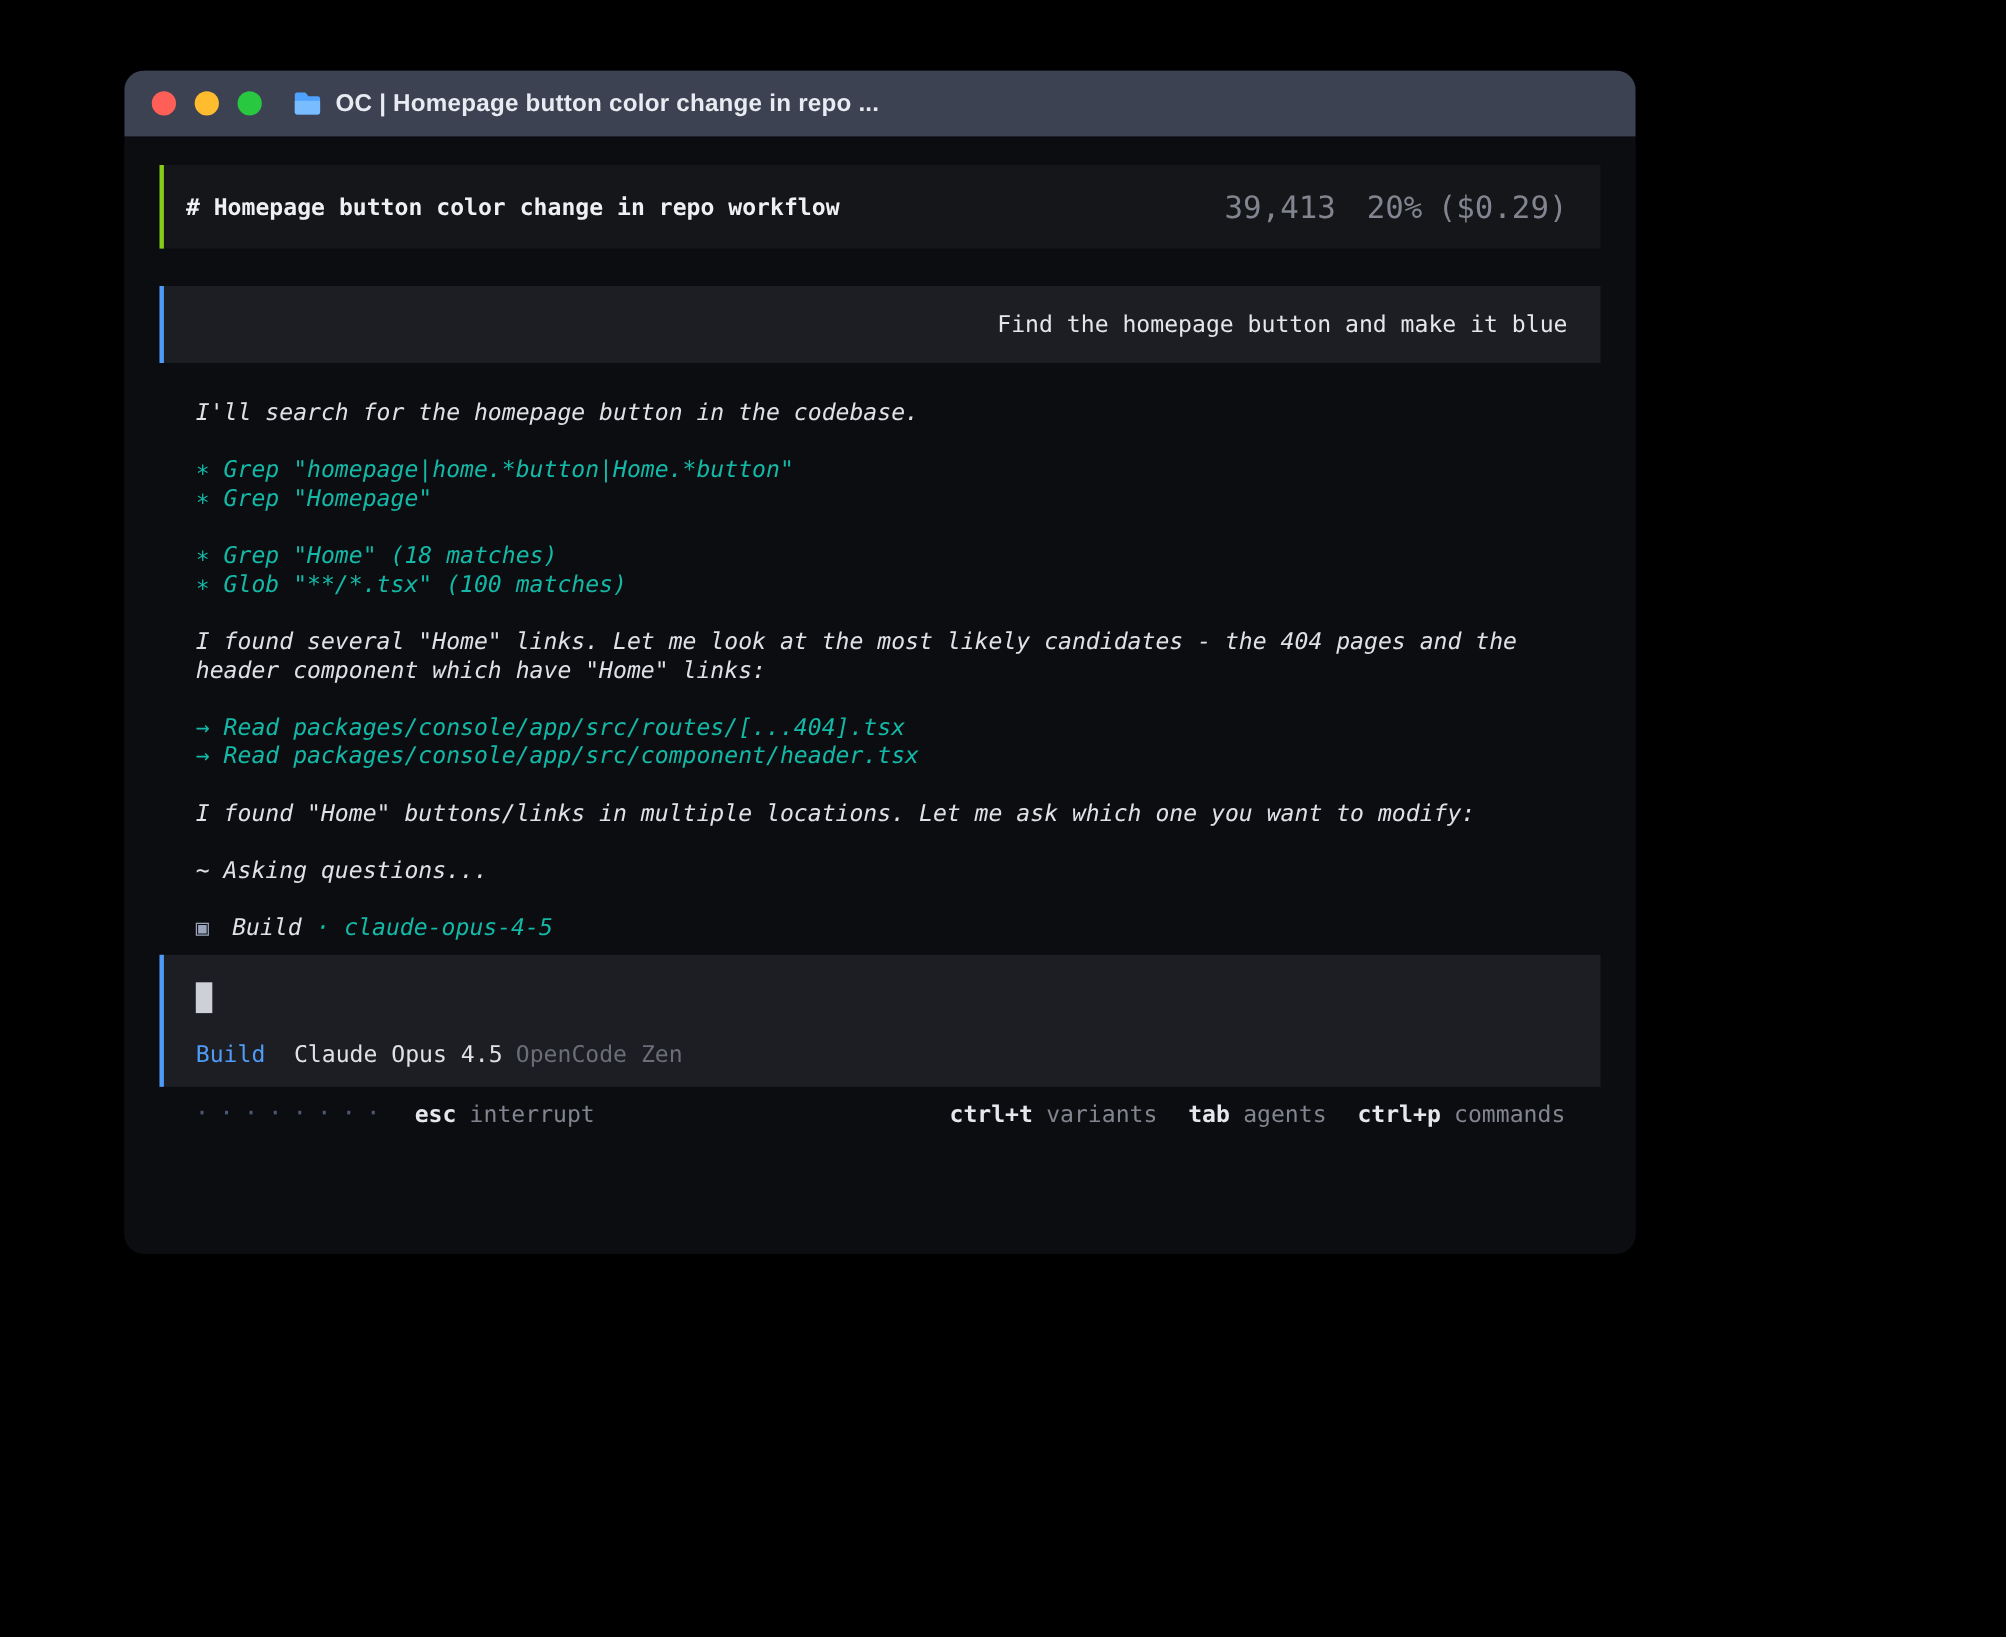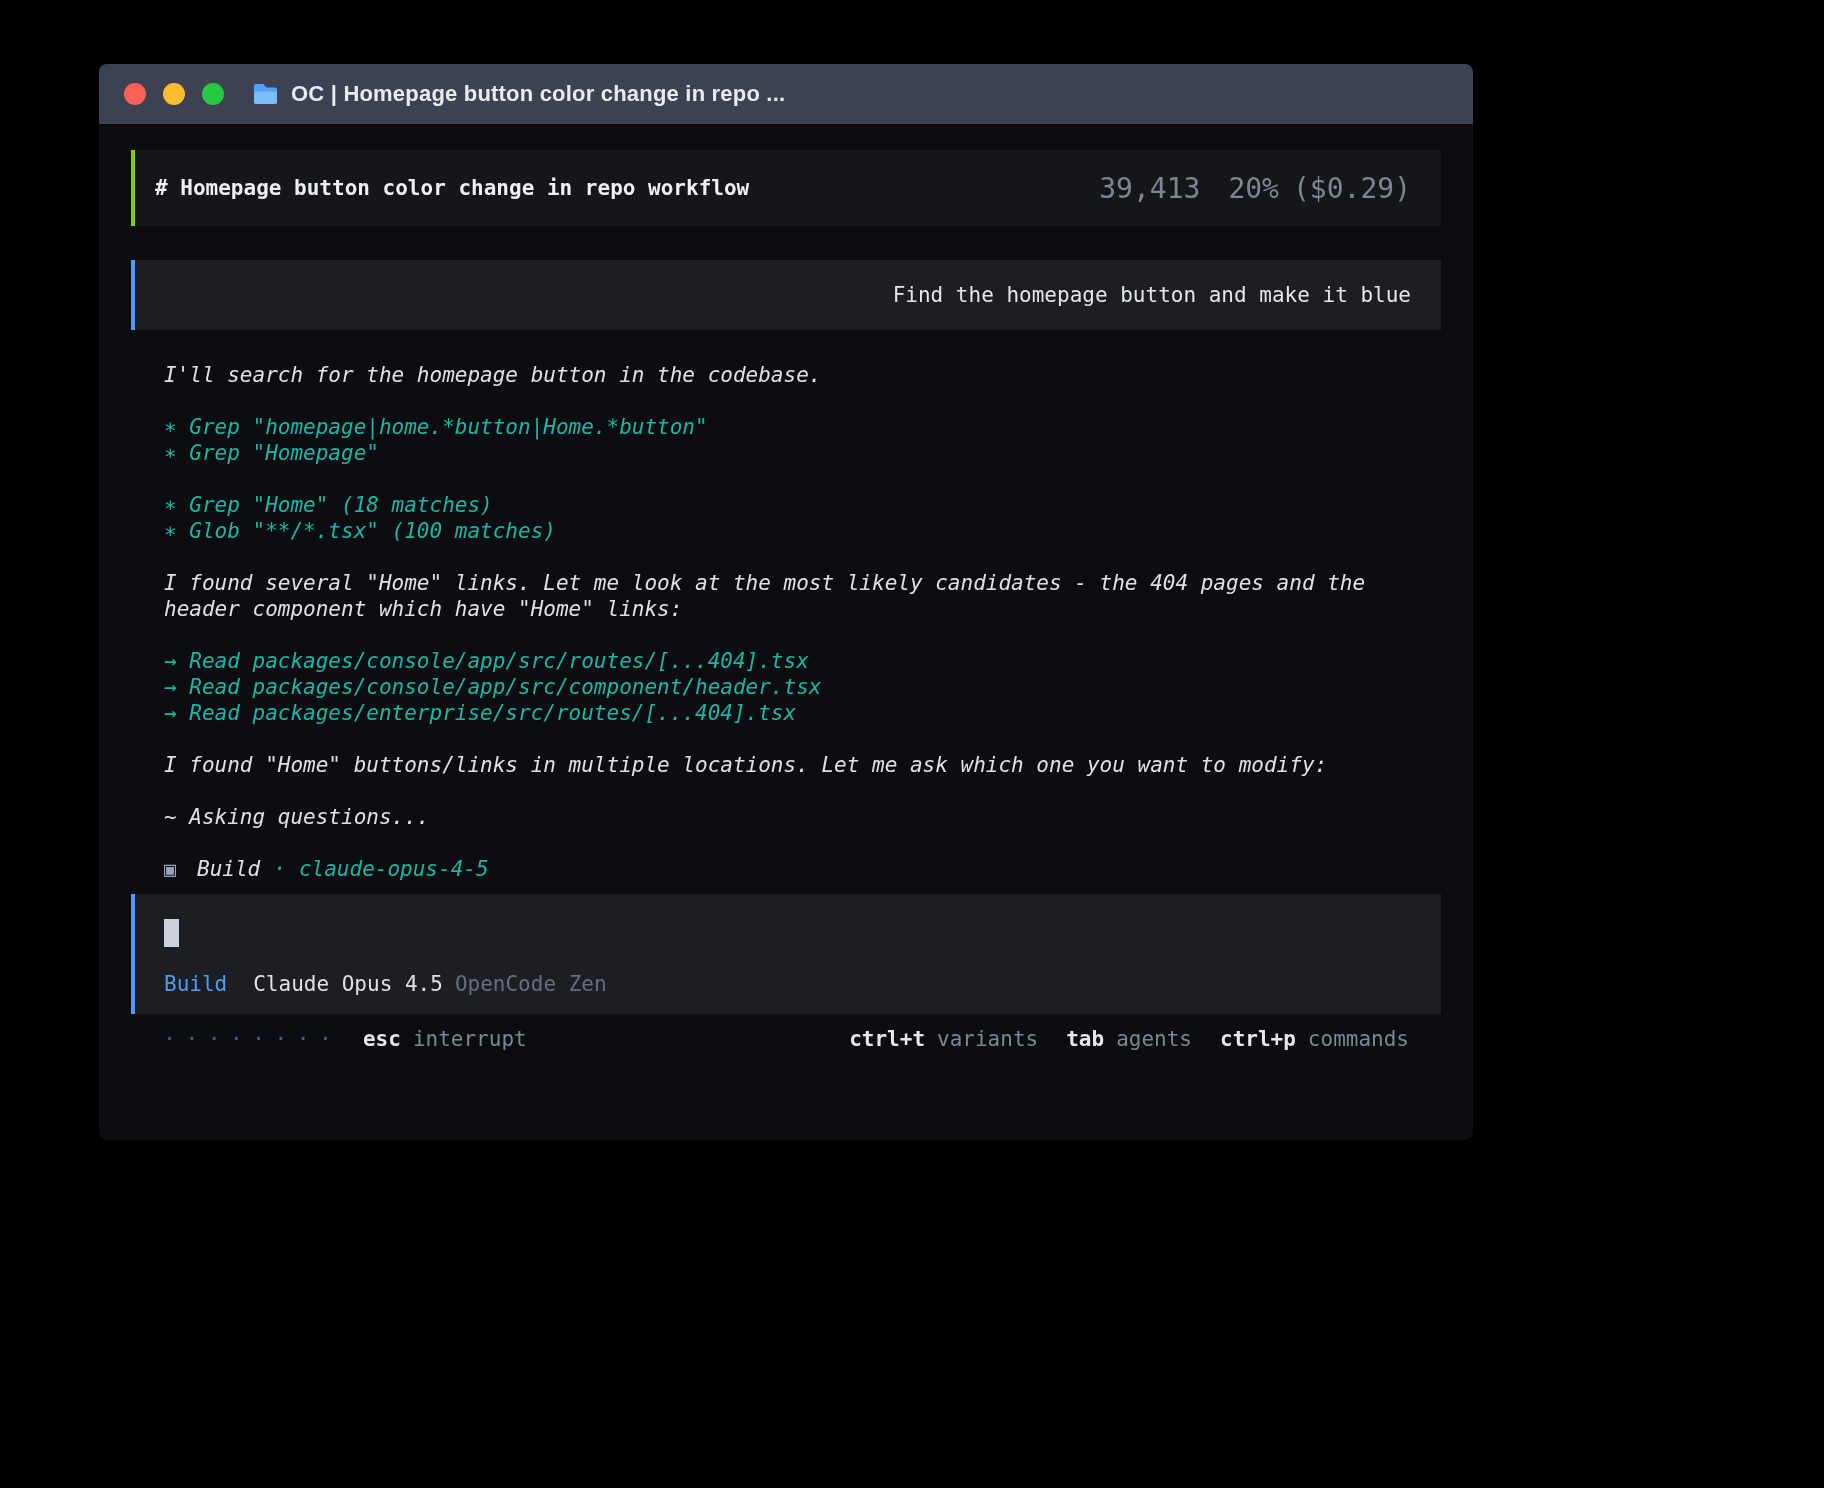--- a/index.html
+++ b/index.html
@@ -4,24 +4,24 @@
 <style>
   * { margin:0; padding:0; box-sizing:border-box; }
   html, body { width:1824px; height:1488px; }
   body {
     background:#000000;
     font-family:"DejaVu Sans Mono", monospace;
     overflow:hidden;
     position:relative;
   }
   .window {
-    position:absolute; left:99px; top:64px;
+    position:absolute; left:113px; top:64px;
     width:1374px; height:1076px;
     background:#0c0d11;
-    border-radius:8px;
+    border-radius:18px;
     overflow:hidden;
     box-shadow:0 28px 70px rgba(0,0,0,.85);
   }
   .titlebar {
     height:60px; background:#3d4252;
     display:flex; align-items:center;
     padding:0 25px;
   }
   .lights { display:flex; gap:17px; align-items:center; }
   .light { width:22px; height:22px; border-radius:50%; display:inline-block; }
@@ -138,21 +138,20 @@
       <div class="para">
         <div class="gray">∗ Grep "Home" (18 matches)</div>
         <div class="gray">∗ Glob "**/*.tsx" (100 matches)</div>
       </div>
 
       <div class="para white">I found several "Home" links. Let me look at the most likely candidates - the 404 pages and the header component which have "Home" links:</div>
 
       <div class="para">
         <div class="gray">→ Read packages/console/app/src/routes/[...404].tsx</div>
         <div class="gray">→ Read packages/console/app/src/component/header.tsx</div>
-        <div class="gray">→ Read packages/enterprise/src/routes/[...404].tsx</div>
       </div>
 
       <div class="para white">I found "Home" buttons/links in multiple locations. Let me ask which one you want to modify:</div>
 
       <div class="para white">~ Asking questions...</div>
 
       <div class="agent-line">
         <span class="agent-icon">▣</span>
         <span class="white">Build</span>
         <span class="gray agent-sep">·</span>

